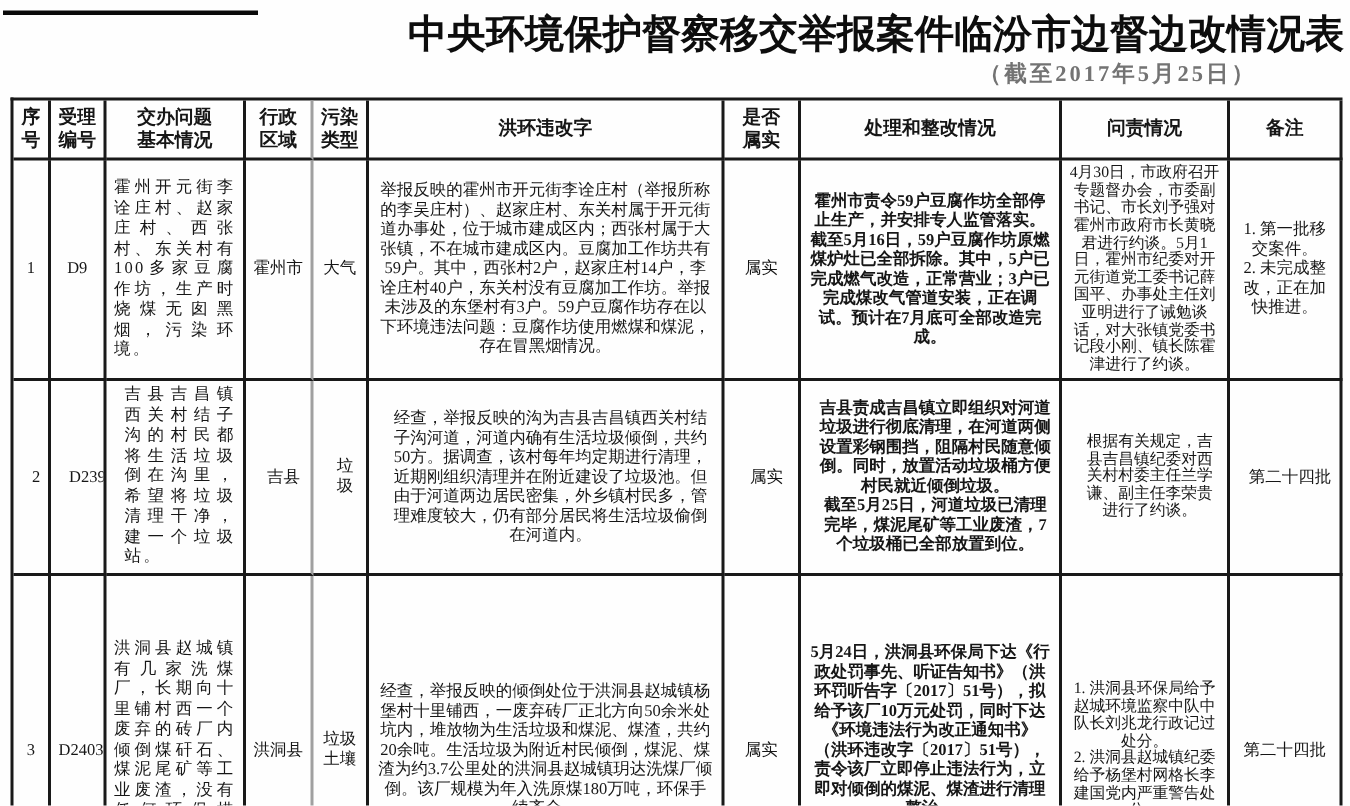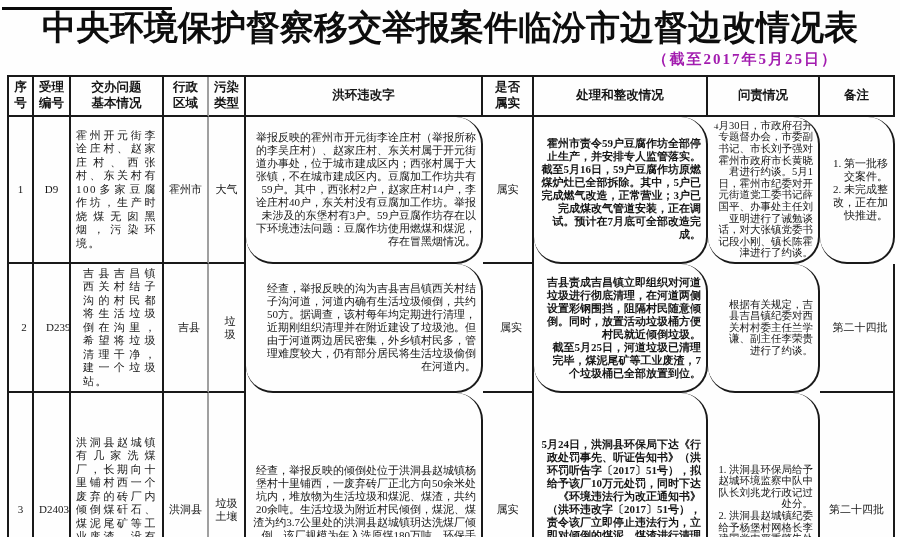--- a/index.html
+++ b/index.html
@@ -10,37 +10,37 @@
     font-family: "Liberation Serif", "DejaVu Serif", serif;
     color: #161616;
   }
   .page { position: relative; width: 900px; height: 537px; }
   .artifact-bar {
     position: absolute; left: 2px; top: 0;
     width: 170px; height: 3px; background: #0a0a0a;
   }
   .title {
     margin: 7px 4px 0 4px;
-    text-align: center;
+    text-align: right;
     font-family: "Liberation Sans", "DejaVu Sans", sans-serif;
     font-weight: 900;
-    font-size: 34px;
+    font-size: 26px;
     line-height: 1.2;
     letter-spacing: 0px;
     color: #0d0d0d;
     white-space: nowrap;
   }
   .subtitle {
     text-align: right;
     padding-right: 62px;
     margin-top: 2px;
     font-size: 15px;
     font-weight: 600;
     letter-spacing: 2px;
-    color: #a21caf;
+    color: #737373;
   }
   table.report {
     margin: 6px 0 0 7px;
     border-collapse: separate;
     border-spacing: 0;
     table-layout: fixed;
     width: 886px;
     border-left: 2px solid #191919;
     border-top: 2px solid #191919;
   }
@@ -55,21 +55,21 @@
   }
   th {
     font-size: 12.5px;
     font-weight: 700;
     text-align: center;
     line-height: 1.25;
     padding: 2px 1px;
   }
   td { font-size: 11px; line-height: 13px; }
   .c-center { text-align: center; }
-  .c-left { text-align: right; border-radius: 27px; }
+  .c-left { text-align: center; }
   .cell-problem { letter-spacing: 1.5px; line-height: 13.5px; text-align: justify; }
   .cell-investigation { line-height: 13px; }
   .cell-rectification { line-height: 13px; font-weight: bold; }
   .cell-accountability { font-size: 10.5px; line-height: 11.6px; }
   .cell-remark { font-size: 11px; line-height: 13px; margin-left: 48px; }
   .gray-r { border-right-color: #a0a0a0; }
   tr.hdr    > * { height: 40px; }
   tr.row-1  > * { height: 132px; }
   tr.row-2  > * { height: 110px; padding-left: 12px; }
   tr.row-3  > * { height: 235px; }

